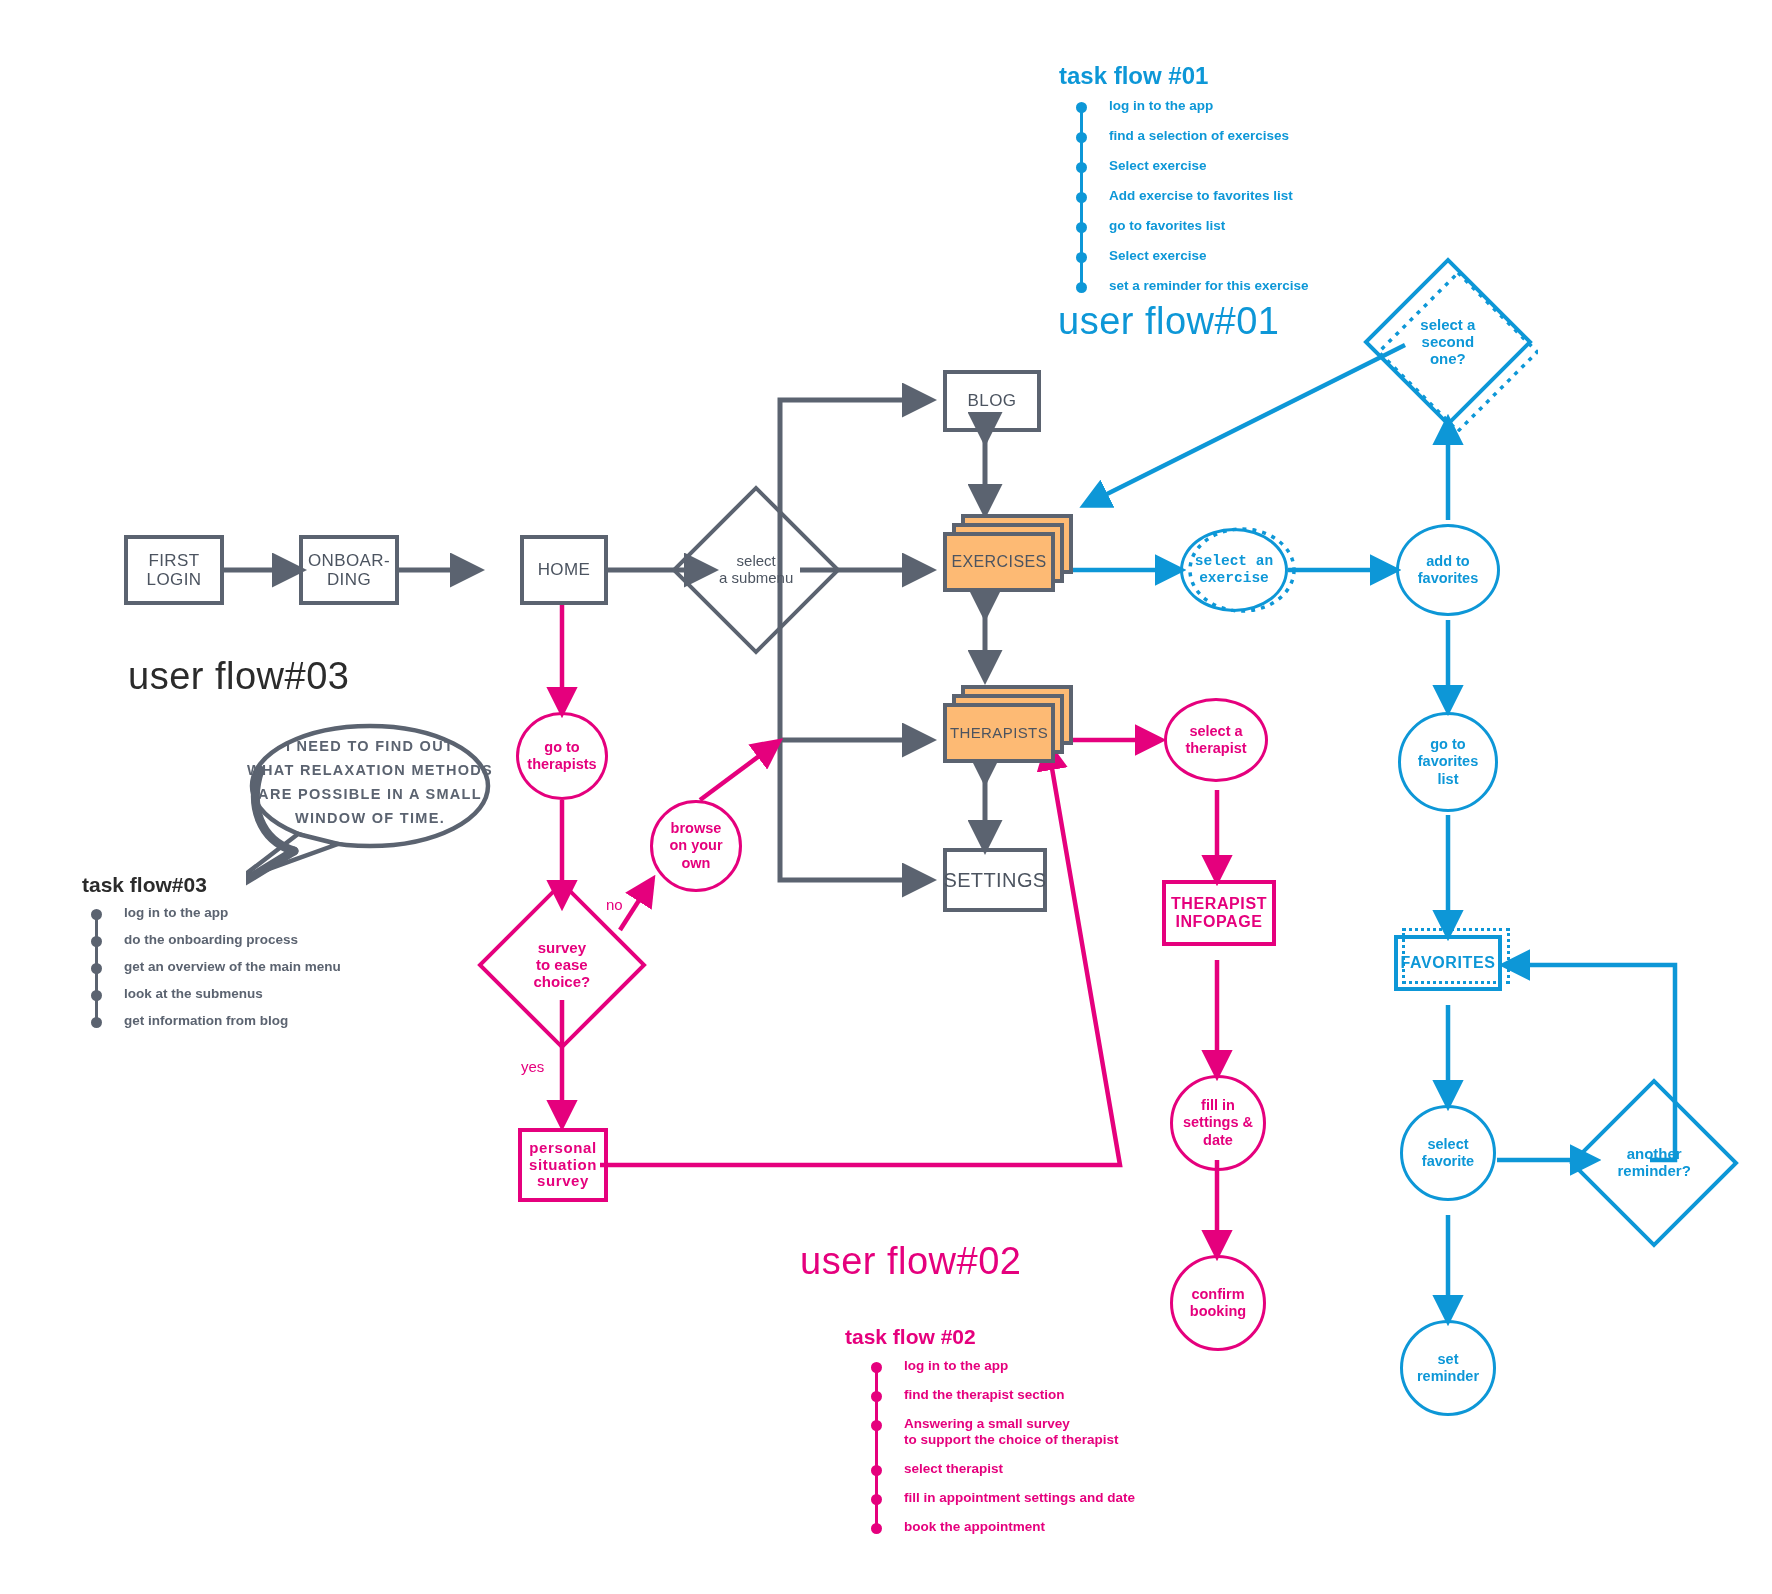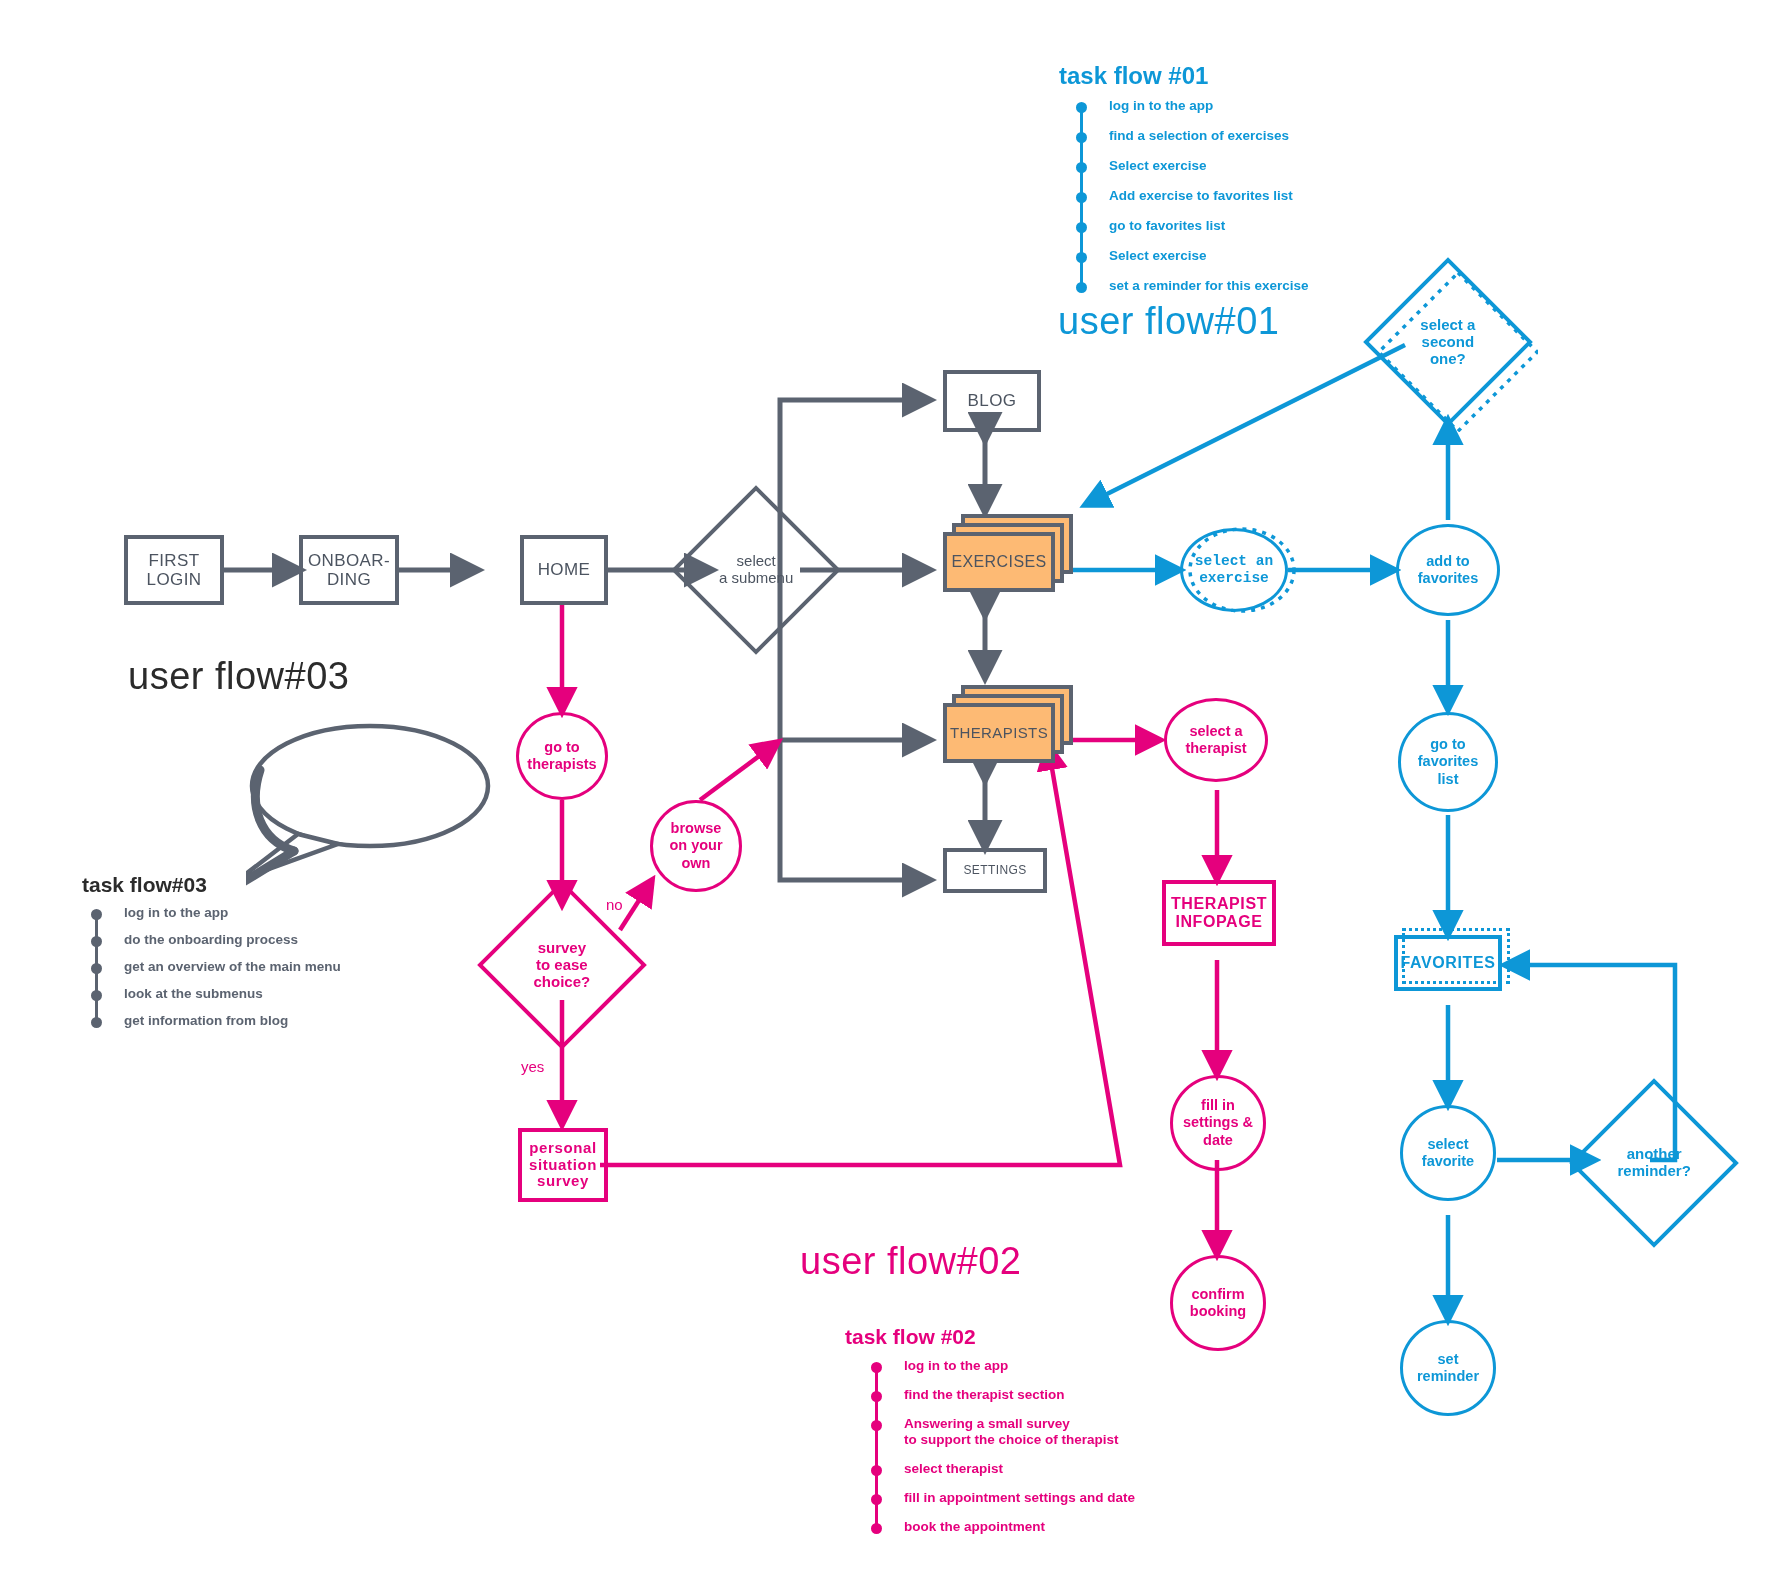--- a/index.html
+++ b/index.html
@@ -156,21 +156,21 @@
     <div class="sheet" style="left:9px;top:9px;width:112px;height:60px;"></div>
     <div class="sheet node rect" style="left:0;top:18px;width:112px;height:60px;position:absolute;display:flex;align-items:center;justify-content:center;font-size:16px;">EXERCISES</div>
   </div>
 
   <div class="stack" style="left:943px;top:685px;width:130px;height:82px;">
     <div class="sheet" style="left:18px;top:0;width:112px;height:60px;"></div>
     <div class="sheet" style="left:9px;top:9px;width:112px;height:60px;"></div>
     <div class="sheet node rect" style="left:0;top:18px;width:112px;height:60px;position:absolute;display:flex;align-items:center;justify-content:center;font-size:15px;">THERAPISTS</div>
   </div>
 
-  <div class="node rect" style="left:943px;top:848px;width:104px;height:45px;font-size:12px;">SETTINGS</div>
+  <div class="node rect" style="left:943px;top:848px;width:104px;height:64px;font-size:20px;">SETTINGS</div>
 
   <div class="node circle" style="left:1180px;top:528px;width:108px;height:84px;white-space:pre-line;font-family:Liberation Mono, monospace;">select an
 exercise</div>
   <svg style="position:absolute;left:1180px;top:524px;width:116px;height:92px;">
     <ellipse cx="62" cy="46" rx="52" ry="41" fill="none" stroke="#0d97d7" stroke-width="3.5" stroke-dasharray="4 6"></ellipse>
   </svg>
 
   <div class="node circle" style="left:1396px;top:524px;width:104px;height:92px;white-space:pre-line;">add to
 favorites</div>
 
@@ -279,16 +279,22 @@
   </div>
 
 
   <div class="bubble grey" style="left:246px;top:718px;width:248px;height:160px;">
     <svg viewBox="0 0 248 170" style="position:absolute;left:0;top:0;width:248px;height:170px;">
       <ellipse cx="124" cy="68" rx="118" ry="60" fill="#ffffff" stroke="#5b6370" stroke-width="4.5"></ellipse>
       <path d="M52,116 L-8,162 L92,126 Z" fill="#ffffff" stroke="#5b6370" stroke-width="4.5"></path>
       <path d="M14,52 C2,88 14,122 48,133" fill="none" stroke="#5b6370" stroke-width="9" stroke-linecap="round"></path>
       <path d="M48,133 L-6,166" fill="none" stroke="#5b6370" stroke-width="9" stroke-linecap="round"></path>
     </svg>
+    <div class="btext" style="height:130px;font-size:14.5px;letter-spacing:1.3px;">
+      <span>I NEED TO FIND OUT</span>
+      <span>WHAT RELAXATION METHODS</span>
+      <span>ARE POSSIBLE IN A SMALL</span>
+      <span>WINDOW OF TIME.</span>
+    </div>
   </div>
 
 
 </div>
 
 </body></html>

